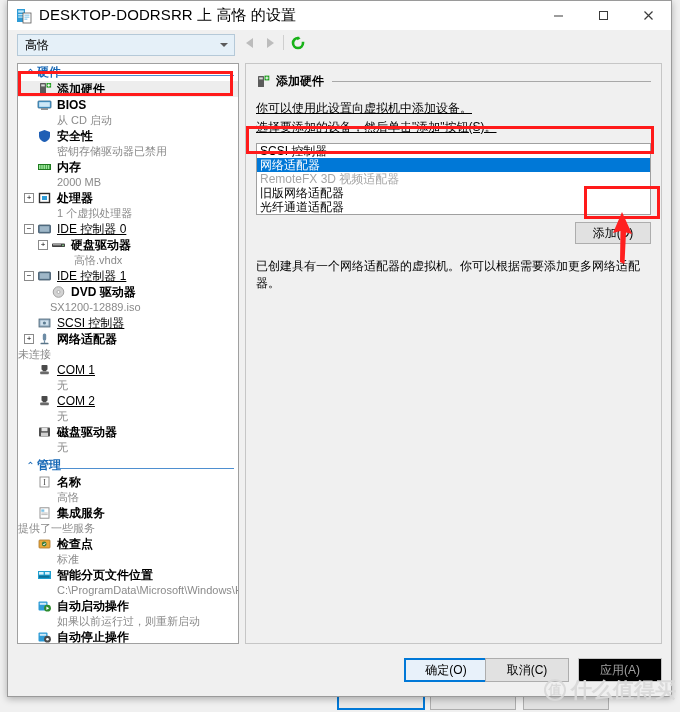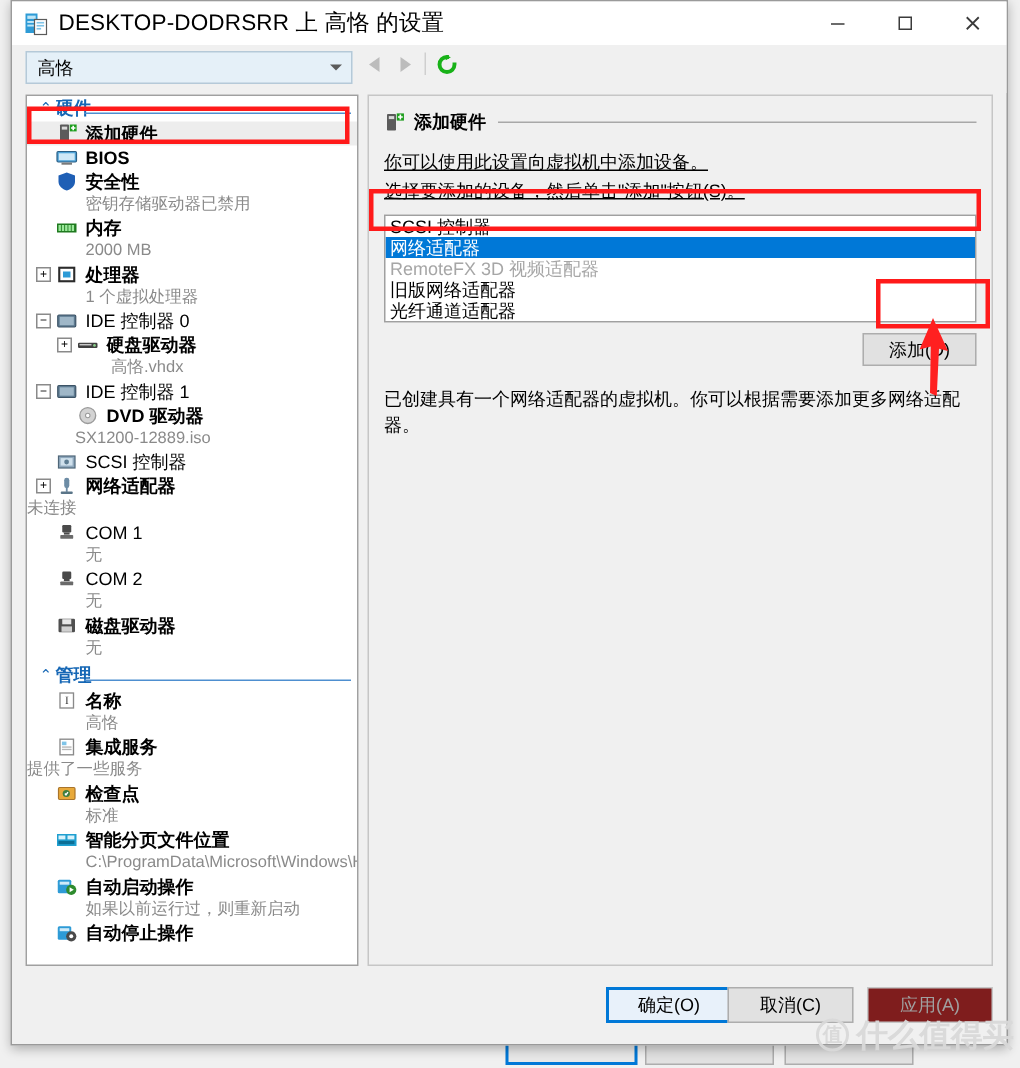--- a/index.html
+++ b/index.html
@@ -105,21 +105,21 @@
   }
   .tree-item.sel { background: #ededed; }
   .tree-item .expander {
     width: 10px; height: 10px; border: 1px solid #8a8a8a; background:#fff;
     font-size: 8px; line-height: 8px; text-align: center; color: #000;
     margin-right: 3px; flex: none; box-sizing: border-box;
   }
   .tree-item .expander-spacer { width: 13px; flex: none; }
   .tree-item .ticon { width: 15px; height: 14px; margin-right: 5px; flex: none; position: relative; }
   .tree-item .tlabel { font-size: 12px; color: #000; font-weight: bold; white-space: nowrap; }
-  .tree-item .tlabel.normal { font-weight: normal; }
+  .tree-item .tlabel.normal { font-weight: normal; text-decoration: underline; }
   .tree-sub {
     font-size: 11px; color: #8a8a8a; height: 15px; line-height: 15px;
     white-space: nowrap; overflow: hidden;
   }
 
   
   .rp-header {
     display: flex; align-items: center; margin: 8px 10px 0 9px; height: 18px;
   }
   .rp-header .hicon { width: 15px; height: 15px; margin-right: 6px; position: relative; flex: none; }
@@ -132,21 +132,21 @@
   }
   .lb-item { height: 14px; line-height: 14px; font-size: 12px; padding-left: 3px; color: #000; white-space: nowrap; }
   .lb-item.selected { background: #0078d7; color: #fff; }
   .lb-item.disabled { color: #a6a6a6; }
   .add-row { margin: 7px 10px 0 0; display: flex; justify-content: flex-end; }
   .btn {
     min-width: 72px; height: 22px; background: #e1e1e1; border: 1px solid #adadad;
     font-size: 12px; color: #000; display: flex; align-items: center; justify-content: center;
     box-sizing: border-box; cursor: default;
   }
-  .btn.disabled { color: #a0a0a0; background: #7f1d1d; border-color: #c6c6c6; }
+  .btn.disabled { color: #a0a0a0; background: #000000; border-color: #c6c6c6; }
   .btn.default { border: 2px solid #0078d7; background: #e8f1fa; }
   .rp-note { font-size: 12px; color: #000; margin: 14px 12px 0 10px; line-height: 17px; }
 
   
   .footer {
     position: absolute; left: 0; right: 0; bottom: 0; height: 52px;
   }
   .footer .btn { position: absolute; top: 14px; width: 84px; height: 24px; }
   .btn-ok { right: 183px; }
   .btn-cancel { right: 102px; }
@@ -262,20 +262,21 @@
           <span class="expander-spacer"></span>
           <span class="ticon">
             <svg width="15" height="14" viewBox="0 0 15 14">
               <rect x="1" y="3" width="13" height="7" rx="0.8" fill="#4fa3d8" stroke="#2b5f85" stroke-width="0.8"></rect>
               <rect x="2.2" y="4.2" width="10.6" height="4.6" fill="#cfe8f7"></rect>
               <rect x="4" y="10.4" width="7" height="1.4" fill="#7a7a7a"></rect>
             </svg>
           </span>
           <span class="tlabel">BIOS</span>
         </div>
+        <div class="tree-sub" style="padding-left:39px">从 CD 启动</div>
 
         <div class="tree-item">
           <span class="expander-spacer"></span>
           <span class="ticon">
             <svg width="15" height="14" viewBox="0 0 15 14">
               <path d="M7.5 1 L13 3 V7 C13 10 10.5 12.2 7.5 13 C4.5 12.2 2 10 2 7 V3 Z" fill="#1f5fb5"></path>
             </svg>
           </span>
           <span class="tlabel">安全性</span>
         </div>

